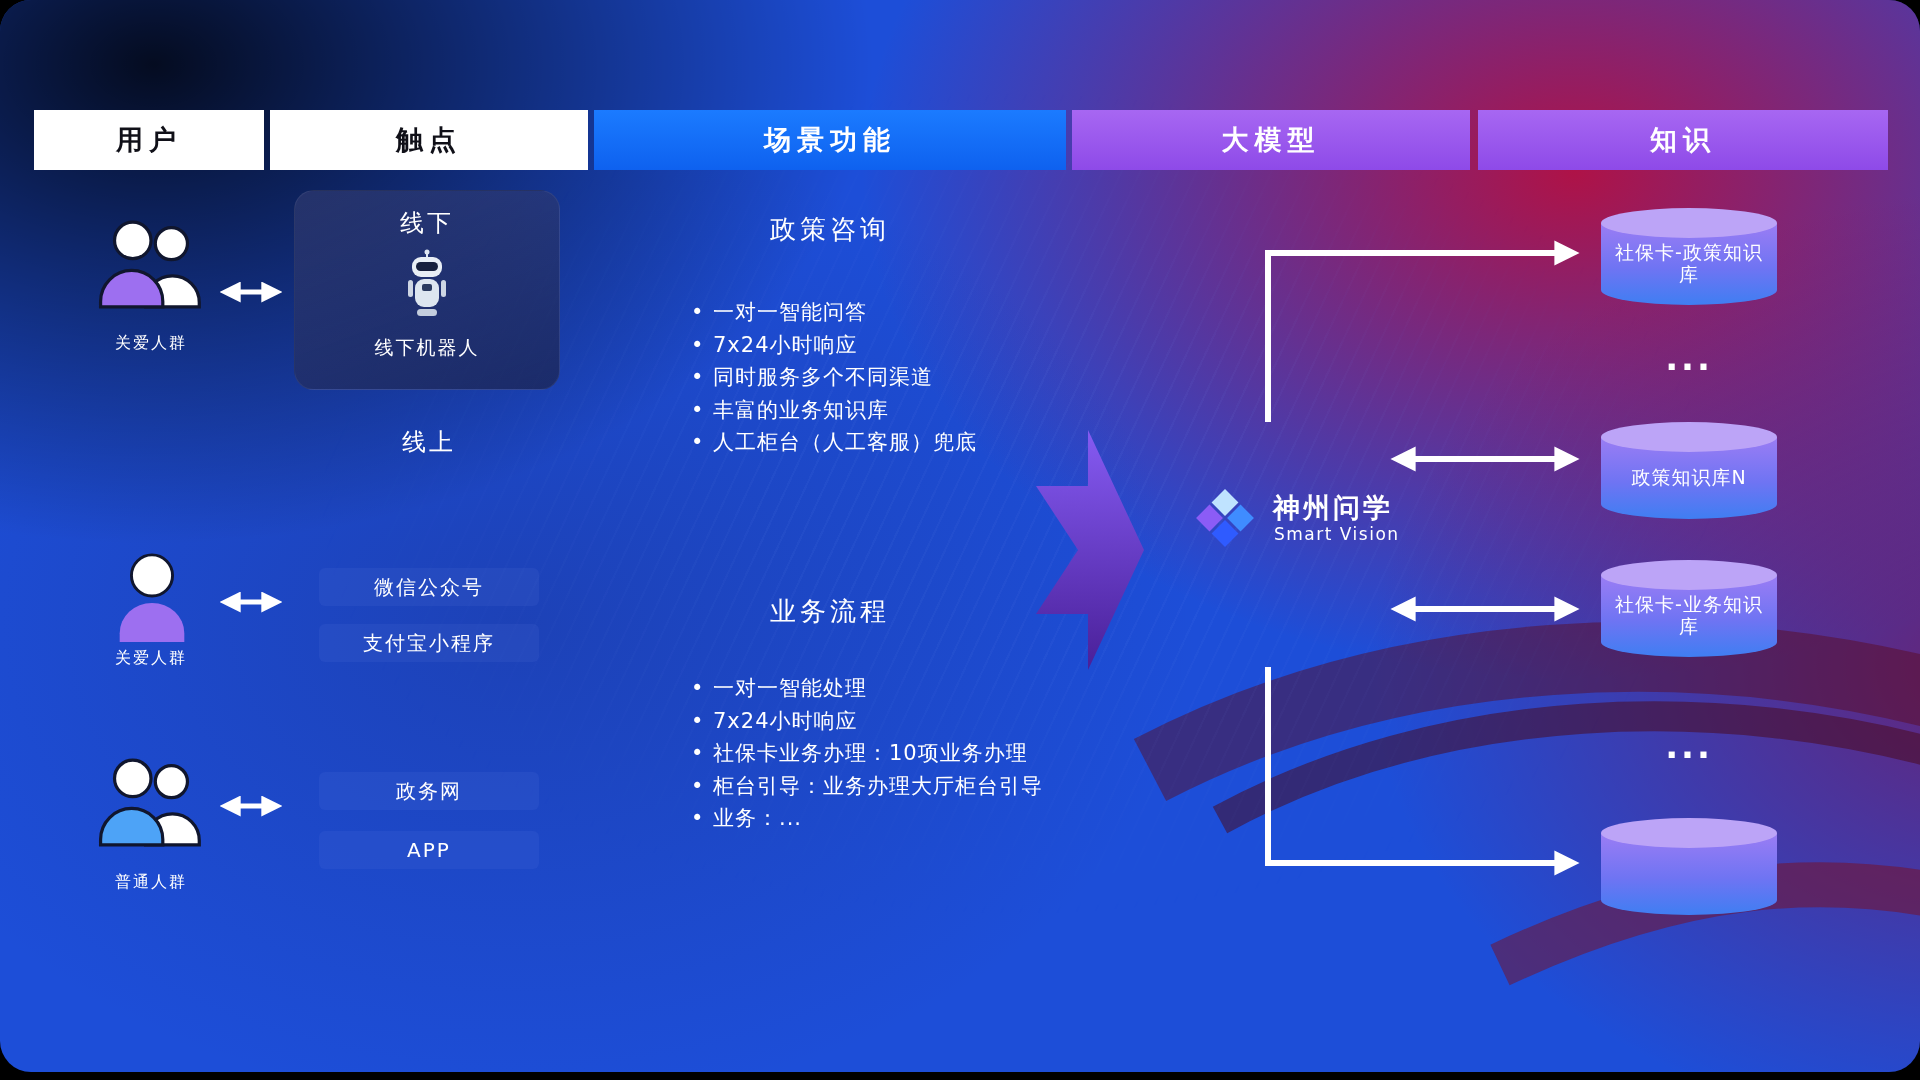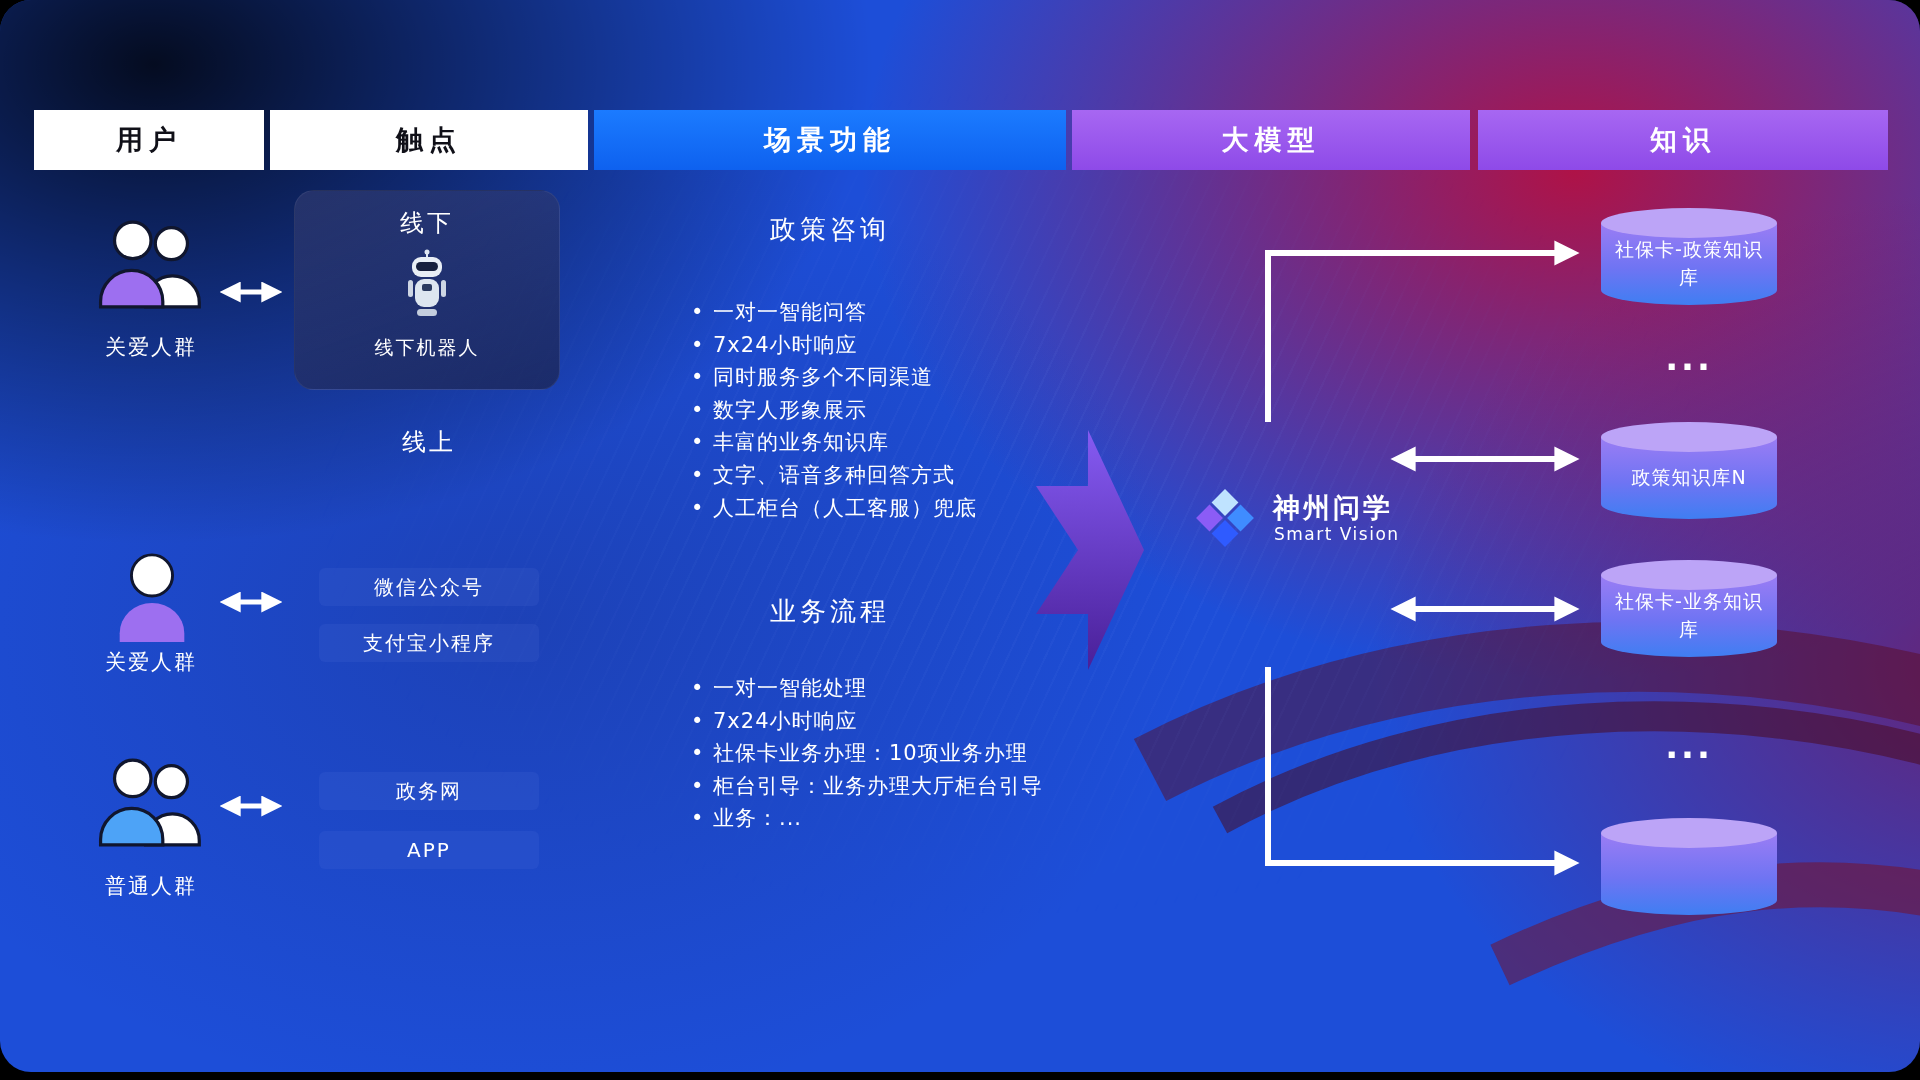--- a/index.html
+++ b/index.html
@@ -28,21 +28,21 @@
   .hdr { position:absolute; top:110px; height:60px;
     display:flex; align-items:center; justify-content:center;
     font-size:27px; font-weight:bold; letter-spacing:6px; z-index:3; }
   .hdr.white  { background:#ffffff; color:#101018; }
   .hdr.blue   { background:linear-gradient(180deg,#1b7bff,#0e61ef); color:#fff; }
   .hdr.purple { background:linear-gradient(180deg,#a767f2,#8e4ae8); color:#fff; }
 
   
   .user-icon { position:absolute; z-index:3; }
   .user-label { position:absolute; width:170px; text-align:center;
-    color:#fff; font-size:21px; letter-spacing:2px; z-index:3; }
+    color:#fff; font-size:16px; letter-spacing:2px; z-index:3; }
 
   
   .offline-card { position:absolute; left:294px; top:190px; width:264px; height:198px;
     border-radius:20px; z-index:3;
     background:linear-gradient(160deg, rgba(78,80,130,0.38), rgba(28,30,58,0.6));
     border:1px solid rgba(255,255,255,0.06); }
   .offline-title { position:absolute; left:0; top:16px; width:100%; text-align:center;
     color:#fff; font-size:24px; letter-spacing:3px; }
   .robot { position:absolute; left:109px; top:58px; }
   .offline-robot-label { position:absolute; left:0; top:144px; width:100%; text-align:center;
@@ -67,21 +67,21 @@
   .logo { position:absolute; left:1194px; top:487px; z-index:3; }
   .model-name { position:absolute; left:1273px; top:490px; color:#fff; font-size:27px;
     font-weight:bold; letter-spacing:3px; z-index:3; white-space:nowrap; }
   .model-sub { position:absolute; left:1274px; top:524px; color:#fff; font-size:17px;
     letter-spacing:1.5px; z-index:3; white-space:nowrap; }
 
   
   .cyl { position:absolute; left:1601px; width:176px; height:98px; z-index:3; }
   .cyl-label { position:absolute; left:6px; right:6px; top:16px; bottom:4px;
     display:flex; align-items:center; justify-content:center; text-align:center;
-    color:#fff; font-size:19px; line-height:28px; letter-spacing:1px; }
+    color:#fff; font-size:19px; line-height:22px; letter-spacing:1px; }
   .dots { position:absolute; left:1601px; width:176px; text-align:center;
     color:#fff; font-size:34px; font-weight:bold; letter-spacing:3px; z-index:3; }
 
   .connectors { position:absolute; inset:0; z-index:2; }
 </style>
 </head>
 <body>
 
 <div class="canvas">
 
@@ -167,23 +167,21 @@
   <div class="channel" style="top:568px;">微信公众号</div>
   <div class="channel" style="top:624px;">支付宝小程序</div>
   <div class="channel" style="top:772px;">政务网</div>
   <div class="channel" style="top:831px;">APP</div>
 
   <div class="scenario-title" style="top:212px;">政策咨询</div>
   <ul class="bullets" style="top:288px;">
     <li>一对一智能问答</li>
     <li>7x24小时响应</li>
     <li>同时服务多个不同渠道</li>
-    <li>数字人形象展示</li>
     <li>丰富的业务知识库</li>
-    <li>文字、语音多种回答方式</li>
     <li>人工柜台（人工客服）兜底</li>
   </ul>
 
   <div class="scenario-title" style="top:594px;">业务流程</div>
   <ul class="bullets" style="top:664px;">
     <li>一对一智能处理</li>
     <li>7x24小时响应</li>
     <li>社保卡业务办理：10项业务办理</li>
     <li>柜台引导：业务办理大厅柜台引导</li>
     <li>业务：...</li>

